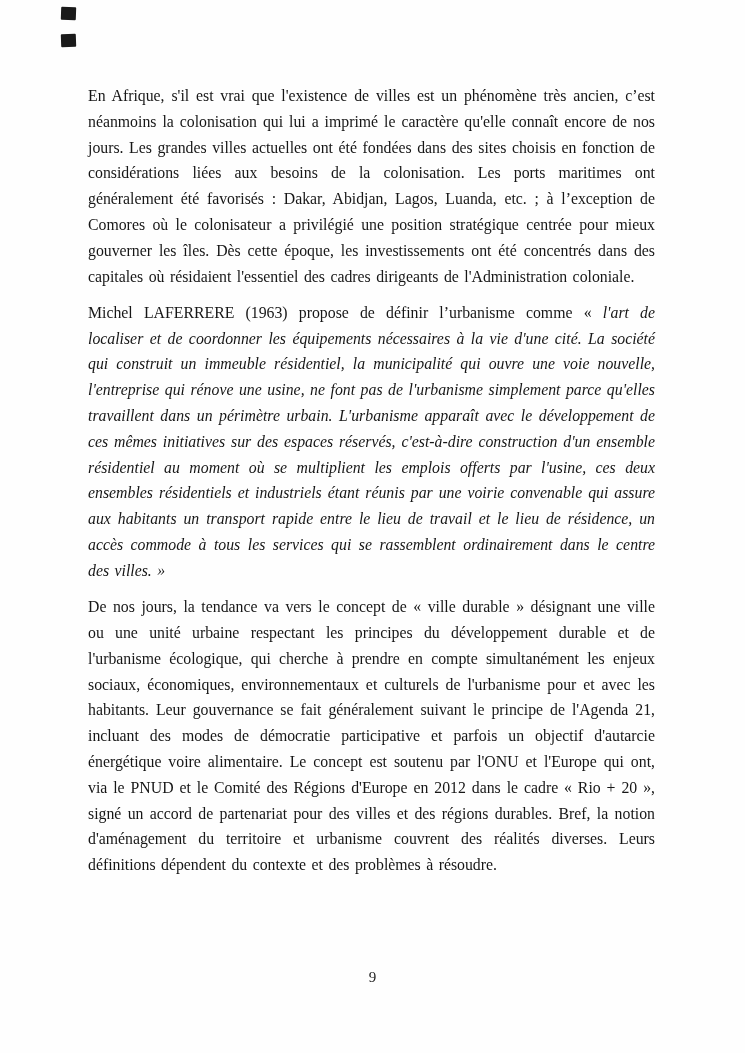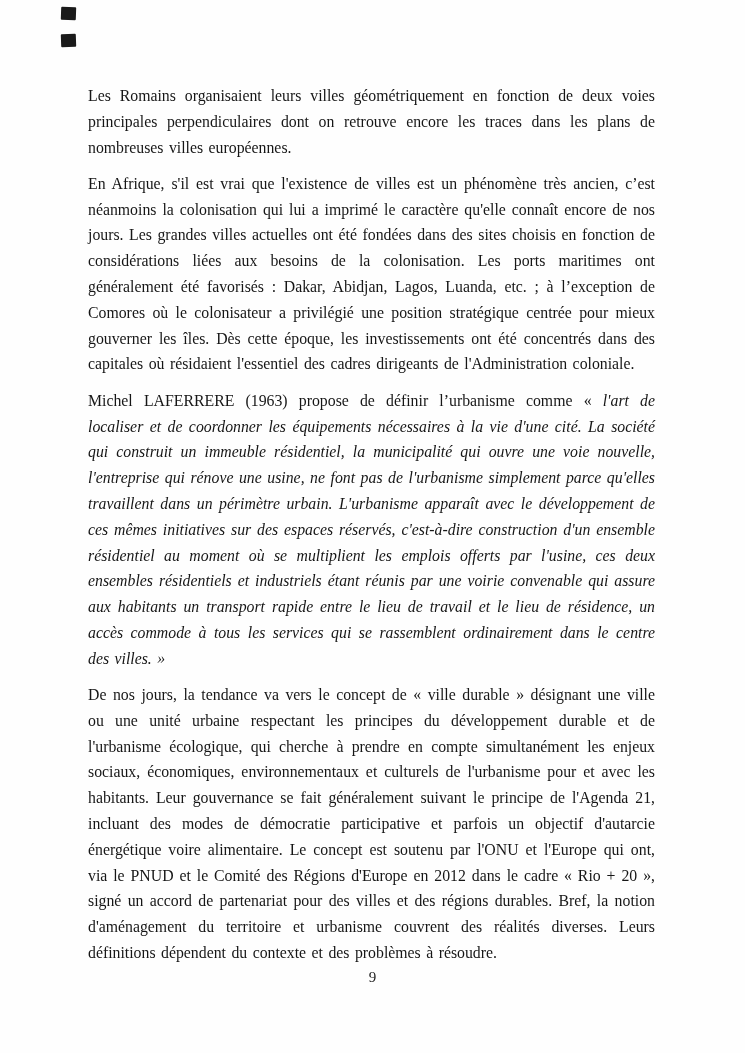--- a/index.html
+++ b/index.html
@@ -54,21 +54,20 @@
 </style>
 </head>
 <body>
 
 <div class="page">
 
   <div class="scan-mark m1"></div>
   <div class="scan-mark m2"></div>
 
   <main class="content" id="paragraphs">
-      <p><span>Les Romains organisaient leurs villes géométriquement en fonction de deux voies principales perpendiculaires dont on retrouve encore les traces dans les plans de nombreuses villes européennes.</span></p>
       <p><span>En Afrique, s'il est vrai que l'existence de villes est un phénomène très ancien, c’est néanmoins la colonisation qui lui a imprimé le caractère qu'elle connaît encore de nos jours. Les grandes villes actuelles ont été fondées dans des sites choisis en fonction de considérations liées aux besoins de la colonisation. Les ports maritimes ont généralement été favorisés : Dakar, Abidjan, Lagos, Luanda, etc. ; à l’exception de Comores où le colonisateur a privilégié une position stratégique centrée pour mieux gouverner les îles. Dès cette époque, les investissements ont été concentrés dans des capitales où résidaient l'essentiel des cadres dirigeants de l'Administration coloniale.</span></p>
       <p><span>Michel LAFERRERE (1963) propose de définir l’urbanisme comme « </span><em>l'art de localiser et de coordonner les équipements nécessaires à la vie d'une cité. La société qui construit un immeuble résidentiel, la municipalité qui ouvre une voie nouvelle, l'entreprise qui rénove une usine, ne font pas de l'urbanisme simplement parce qu'elles travaillent dans un périmètre urbain. L'urbanisme apparaît avec le développement de ces mêmes initiatives sur des espaces réservés, c'est-à-dire construction d'un ensemble résidentiel au moment où se multiplient les emplois offerts par l'usine, ces deux ensembles résidentiels et industriels étant réunis par une voirie convenable qui assure aux habitants un transport rapide entre le lieu de travail et le lieu de résidence, un accès commode à tous les services qui se rassemblent ordinairement dans le centre des villes. »</em></p>
       <p><span>De nos jours, la tendance va vers le concept de « ville durable » désignant une ville ou une unité urbaine respectant les principes du développement durable et de l'urbanisme écologique, qui cherche à prendre en compte simultanément les enjeux sociaux, économiques, environnementaux et culturels de l'urbanisme pour et avec les habitants. Leur gouvernance se fait généralement suivant le principe de l'Agenda 21, incluant des modes de démocratie participative et parfois un objectif d'autarcie énergétique voire alimentaire. Le concept est soutenu par l'ONU et l'Europe qui ont, via le PNUD et le Comité des Régions d'Europe en 2012 dans le cadre « Rio + 20 », signé un accord de partenariat pour des villes et des régions durables. Bref, la notion d'aménagement du territoire et urbanisme couvrent des réalités diverses. Leurs définitions dépendent du contexte et des problèmes à résoudre.</span></p>
     </main>
 
   <footer class="page-number">9</footer>
 
 </div>
 
 </body></html>

